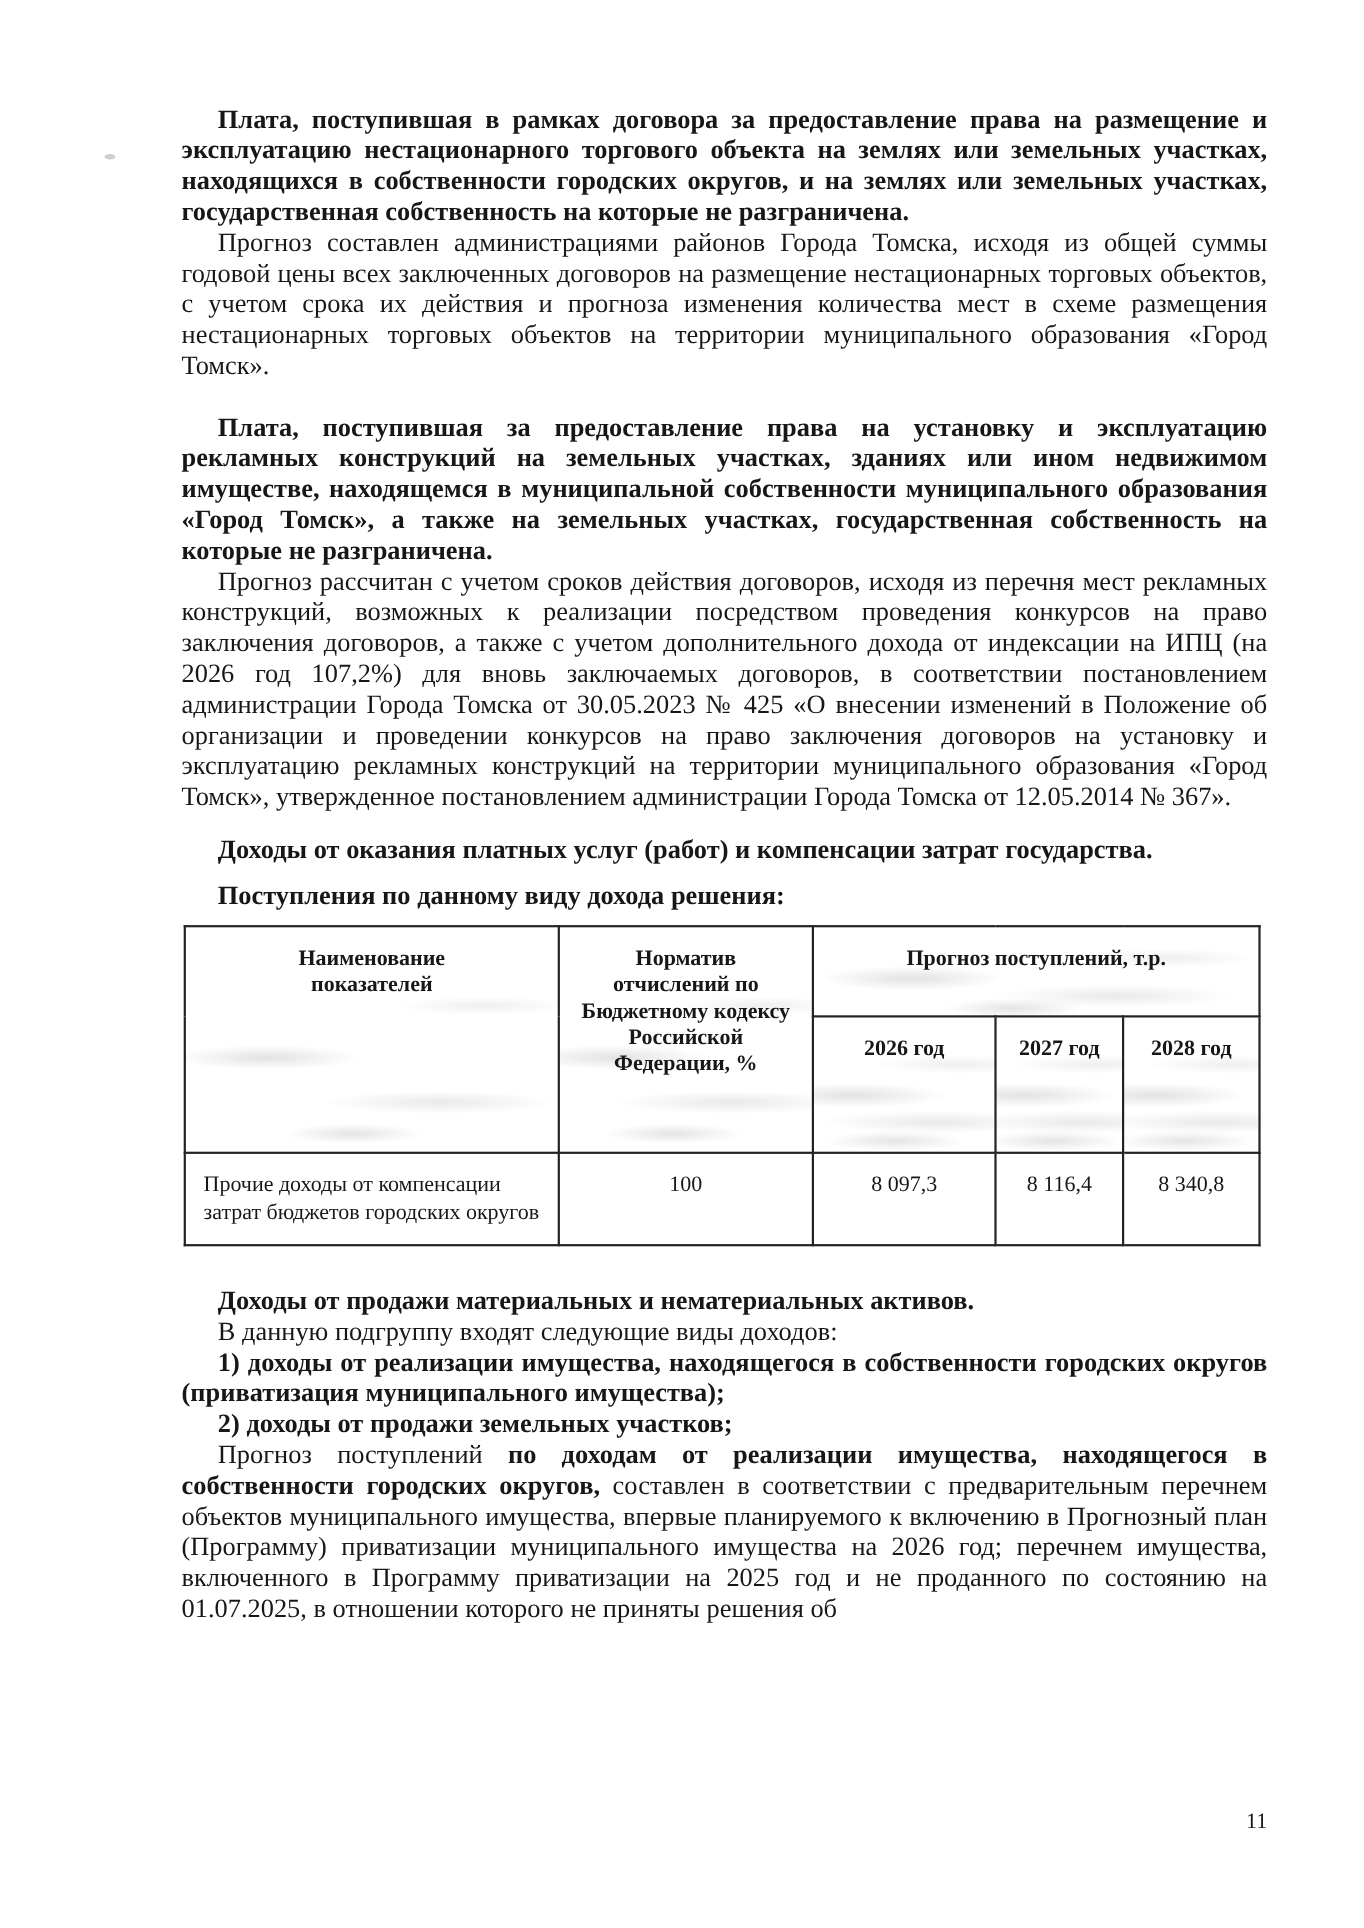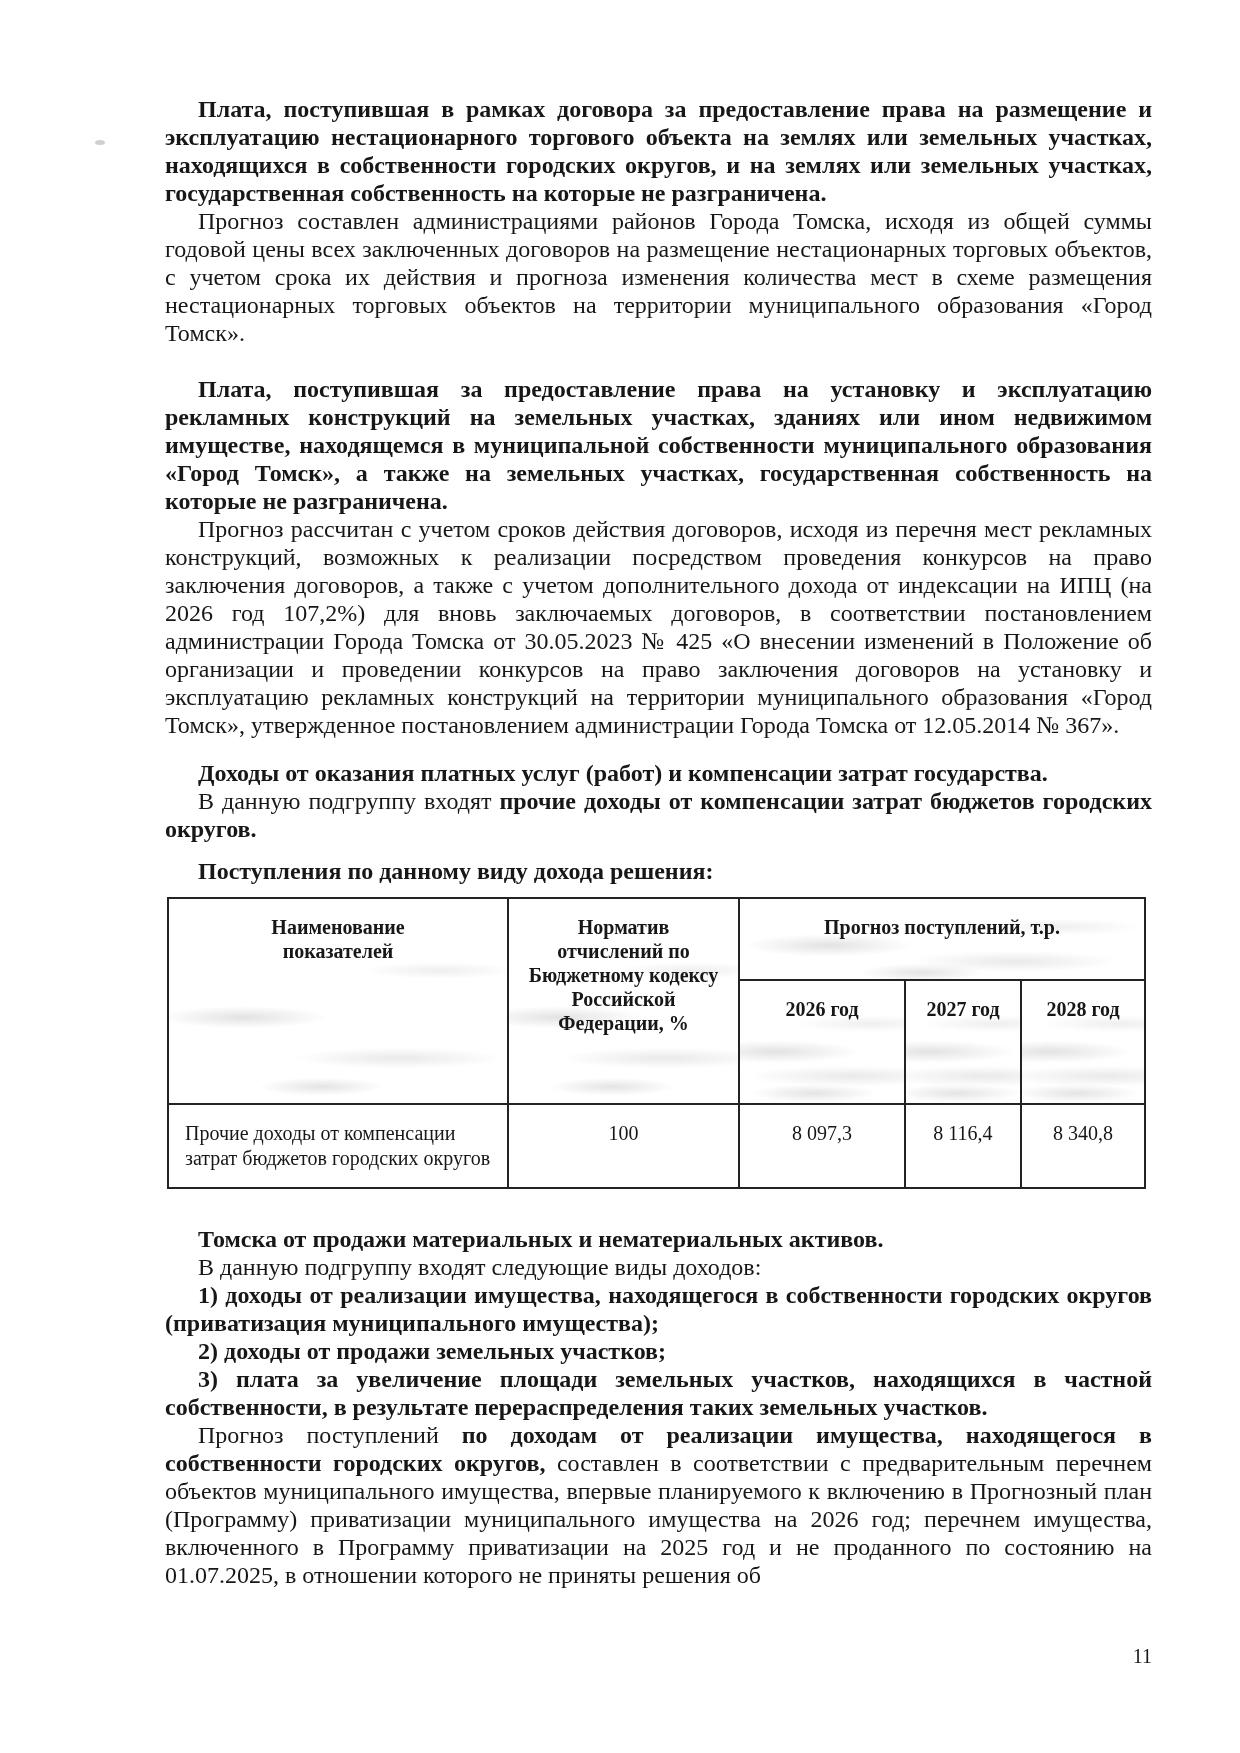--- a/index.html
+++ b/index.html
@@ -79,21 +79,20 @@
 <div class="smudge"></div>
 
 <div class="doc">
 
   <div>
       <p class="para"><span class="b">Плата, поступившая в рамках договора за предоставление права на размещение и эксплуатацию нестационарного торгового объекта на землях или земельных участках, находящихся в собственности городских округов, и на землях или земельных участках, государственная собственность на которые не разграничена.</span></p>
       <p class="para"><span>Прогноз составлен администрациями районов Города Томска,  исходя из общей суммы годовой цены всех заключенных договоров на размещение нестационарных торговых объектов, с учетом срока их действия и прогноза изменения количества мест в схеме размещения нестационарных торговых объектов на территории муниципального образования «Город Томск».</span></p>
       <p class="para gap-lg"><span class="b">Плата, поступившая за предоставление права на установку и эксплуатацию рекламных конструкций на земельных участках, зданиях или ином недвижимом имуществе, находящемся в муниципальной собственности муниципального образования «Город Томск», а также на земельных участках, государственная собственность на которые не разграничена.</span></p>
       <p class="para"><span>Прогноз рассчитан с учетом сроков действия договоров, исходя из перечня мест рекламных конструкций, возможных к реализации посредством проведения конкурсов на право заключения договоров, а также с учетом дополнительного дохода от индексации на ИПЦ (на 2026 год 107,2%) для вновь заключаемых договоров, в соответствии постановлением администрации Города Томска от 30.05.2023  № 425 «О внесении изменений в Положение об организации и проведении конкурсов на право заключения договоров на установку и эксплуатацию рекламных конструкций на территории муниципального образования «Город Томск», утвержденное постановлением администрации Города Томска от 12.05.2014 № 367».</span></p>
       <p class="para gap-md"><span class="b">Доходы от оказания платных услуг (работ) и компенсации затрат государства.</span></p>
-      <p class="para"><span>В данную подгруппу входят </span><span class="b">прочие доходы от компенсации затрат бюджетов городских округов.</span></p>
       <p class="para gap-sm"><span class="b">Поступления по данному виду дохода решения:</span></p>
     </div>
 
   <table class="tbl">
     <colgroup>
       <col style="width:340px">
       <col style="width:231px">
       <col style="width:166px">
       <col style="width:116px">
       <col style="width:124px">
@@ -115,23 +114,22 @@
         <td class="c-body">Прочие доходы от компенсации затрат бюджетов городских округов</td>
         <td class="c-body num">100</td>
         <td class="c-body num">8 097,3</td>
         <td class="c-body num">8 116,4</td>
         <td class="c-body num">8 340,8</td>
       </tr>
     </tbody>
   </table>
 
   <div>
-      <p class="para gap-xl"><span class="b">Томска от продажи материальных и нематериальных активов.</span></p>
+      <p class="para gap-xl"><span class="b">Доходы от продажи материальных и нематериальных активов.</span></p>
       <p class="para"><span>В данную подгруппу входят следующие виды доходов:</span></p>
       <p class="para"><span class="b">1) доходы от реализации имущества, находящегося в собственности городских округов (приватизация муниципального имущества);</span></p>
       <p class="para"><span class="b">2) доходы от продажи земельных участков;</span></p>
-      <p class="para"><span class="b">3) плата за увеличение площади земельных участков, находящихся в частной собственности, в результате перераспределения таких земельных участков.</span></p>
       <p class="para"><span>Прогноз поступлений </span><span class="b">по доходам от реализации имущества, находящегося в собственности городских округов, </span><span>составлен в соответствии с предварительным перечнем объектов муниципального имущества,  впервые  планируемого к включению в Прогнозный план (Программу) приватизации муниципального имущества на 2026 год; перечнем имущества, включенного в Программу приватизации на 2025 год и не проданного по состоянию на 01.07.2025, в отношении которого не приняты решения об</span></p>
     </div>
 
 </div>
 
 <div class="pageno">11</div>
 
 </body></html>

